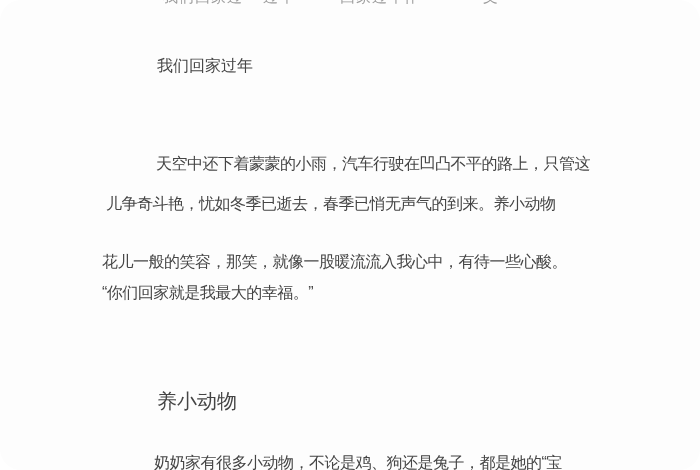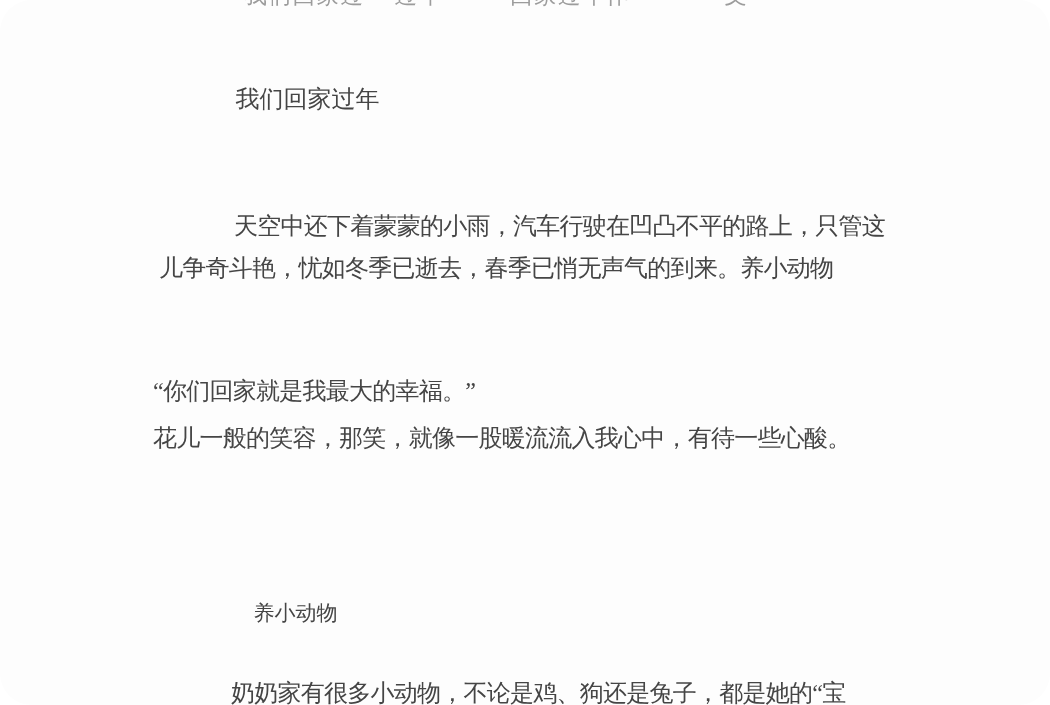--- a/index.html
+++ b/index.html
@@ -6,21 +6,21 @@
     margin: 0;
     padding: 0;
     background: #ffffff;
   }
   .page {
     position: relative;
     width: 700px;
     height: 470px;
     background: #fdfdfd;
     overflow: hidden;
-    font-family: Liberation Serif, serif;
+    font-family: Liberation Sans, sans-serif;
     color: #454545;
     border-radius: 21px;
   }
   
   .frag {
     position: absolute;
     top: -12px;
     font-size: 15px;
     color: #9c9c9c;
     white-space: nowrap;
@@ -37,35 +37,35 @@
     top: 56px;
     font-size: 16px;
     font-weight: normal;
     margin: 0;
     white-space: nowrap;
   }
   .h2 {
     position: absolute;
     left: 153px;
     top: 384px;
-    font-size: 14px;
+    font-size: 20px;
     font-weight: normal;
-    margin: 16px;
+    margin: 4px;
     white-space: nowrap;
   }
   .para {
     position: absolute;
     font-size: 16px;
   }
   .para .ln {
     white-space: nowrap;
     letter-spacing: -0.5px;
   }
   .p1 { left: 106px; top: 138px; }
-  .p1 .ln { height: 28px; line-height: 28px; }
+  .p1 .ln { height: 28px; line-height: 28px; margin-top: 12px; }
   .p1 .ln.indent { text-indent: 50px; }
 
   .p2 { left: 102px; top: 246px; }
   .p2 .ln { height: 31px; line-height: 31px; }
 
   .p3 { left: 104px; top: 449px; }
   .p3 .ln { height: 28px; line-height: 28px; }
   .p3 .ln.indent { text-indent: 50px; }
 </style>
 </head>
@@ -79,22 +79,22 @@
   <span class="frag frag-4">文</span>
 
   <h2 class="h1">我们回家过年</h2>
 
   <div class="para p1">
     <div class="ln indent">天空中还下着蒙蒙的小雨，汽车行驶在凹凸不平的路上，只管这</div>
     <div class="ln">儿争奇斗艳，忧如冬季已逝去，春季已悄无声气的到来。养小动物</div>
   </div>
 
   <div class="para p2">
+    <div class="ln">花儿一般的笑容，那笑，就像一股暖流流入我心中，有待一些心酸。</div>
     <div class="ln">“你们回家就是我最大的幸福。”</div>
-    <div class="ln">花儿一般的笑容，那笑，就像一股暖流流入我心中，有待一些心酸。</div>
   </div>
 
   <h2 class="h2">养小动物</h2>
 
   <div class="para p3">
     <div class="ln indent">奶奶家有很多小动物，不论是鸡、狗还是兔子，都是她的“宝</div>
   </div>
 
 </div>
 

